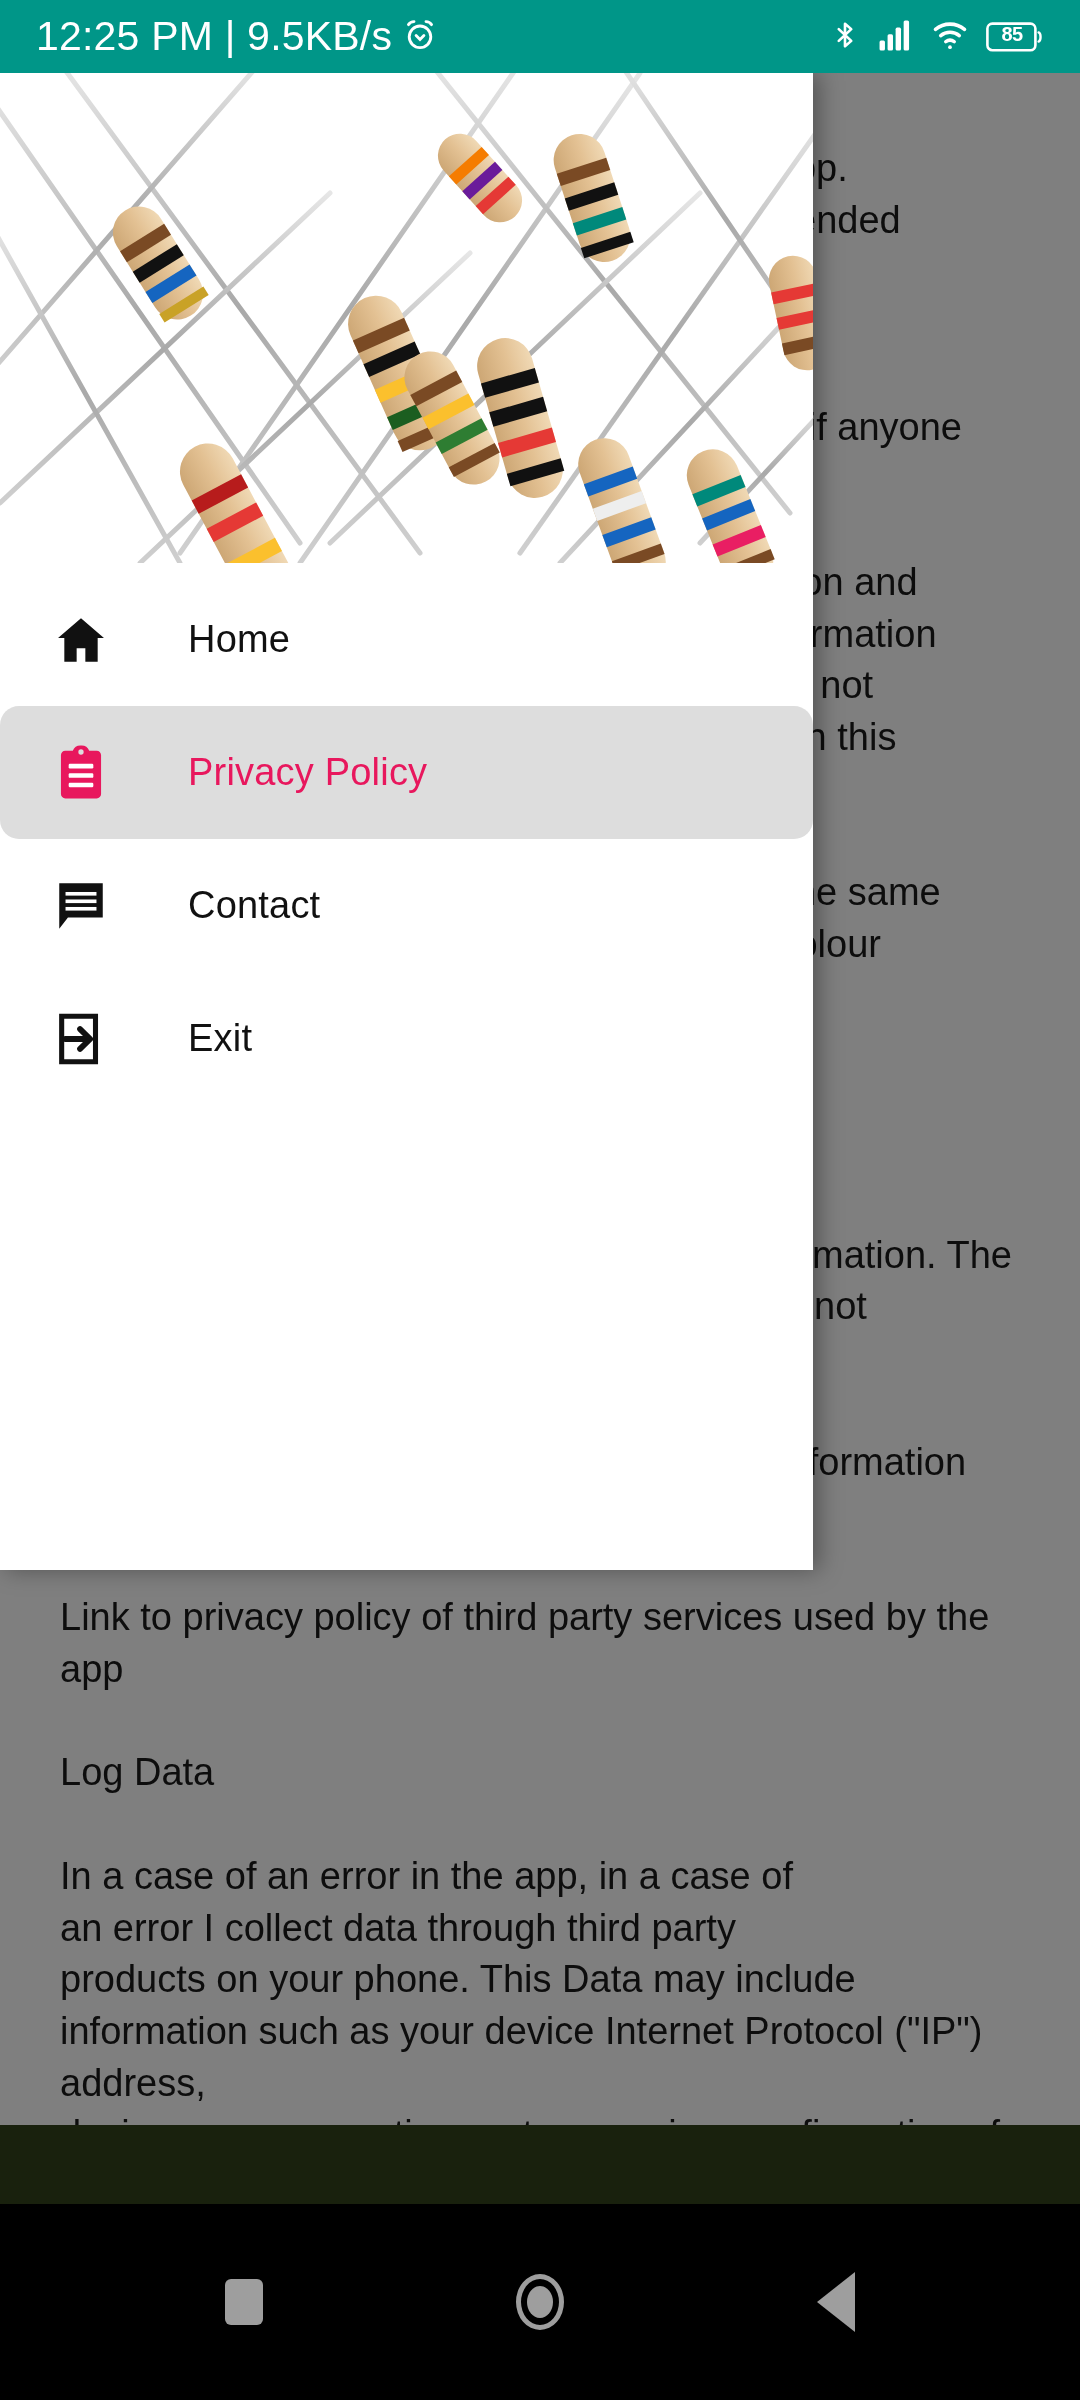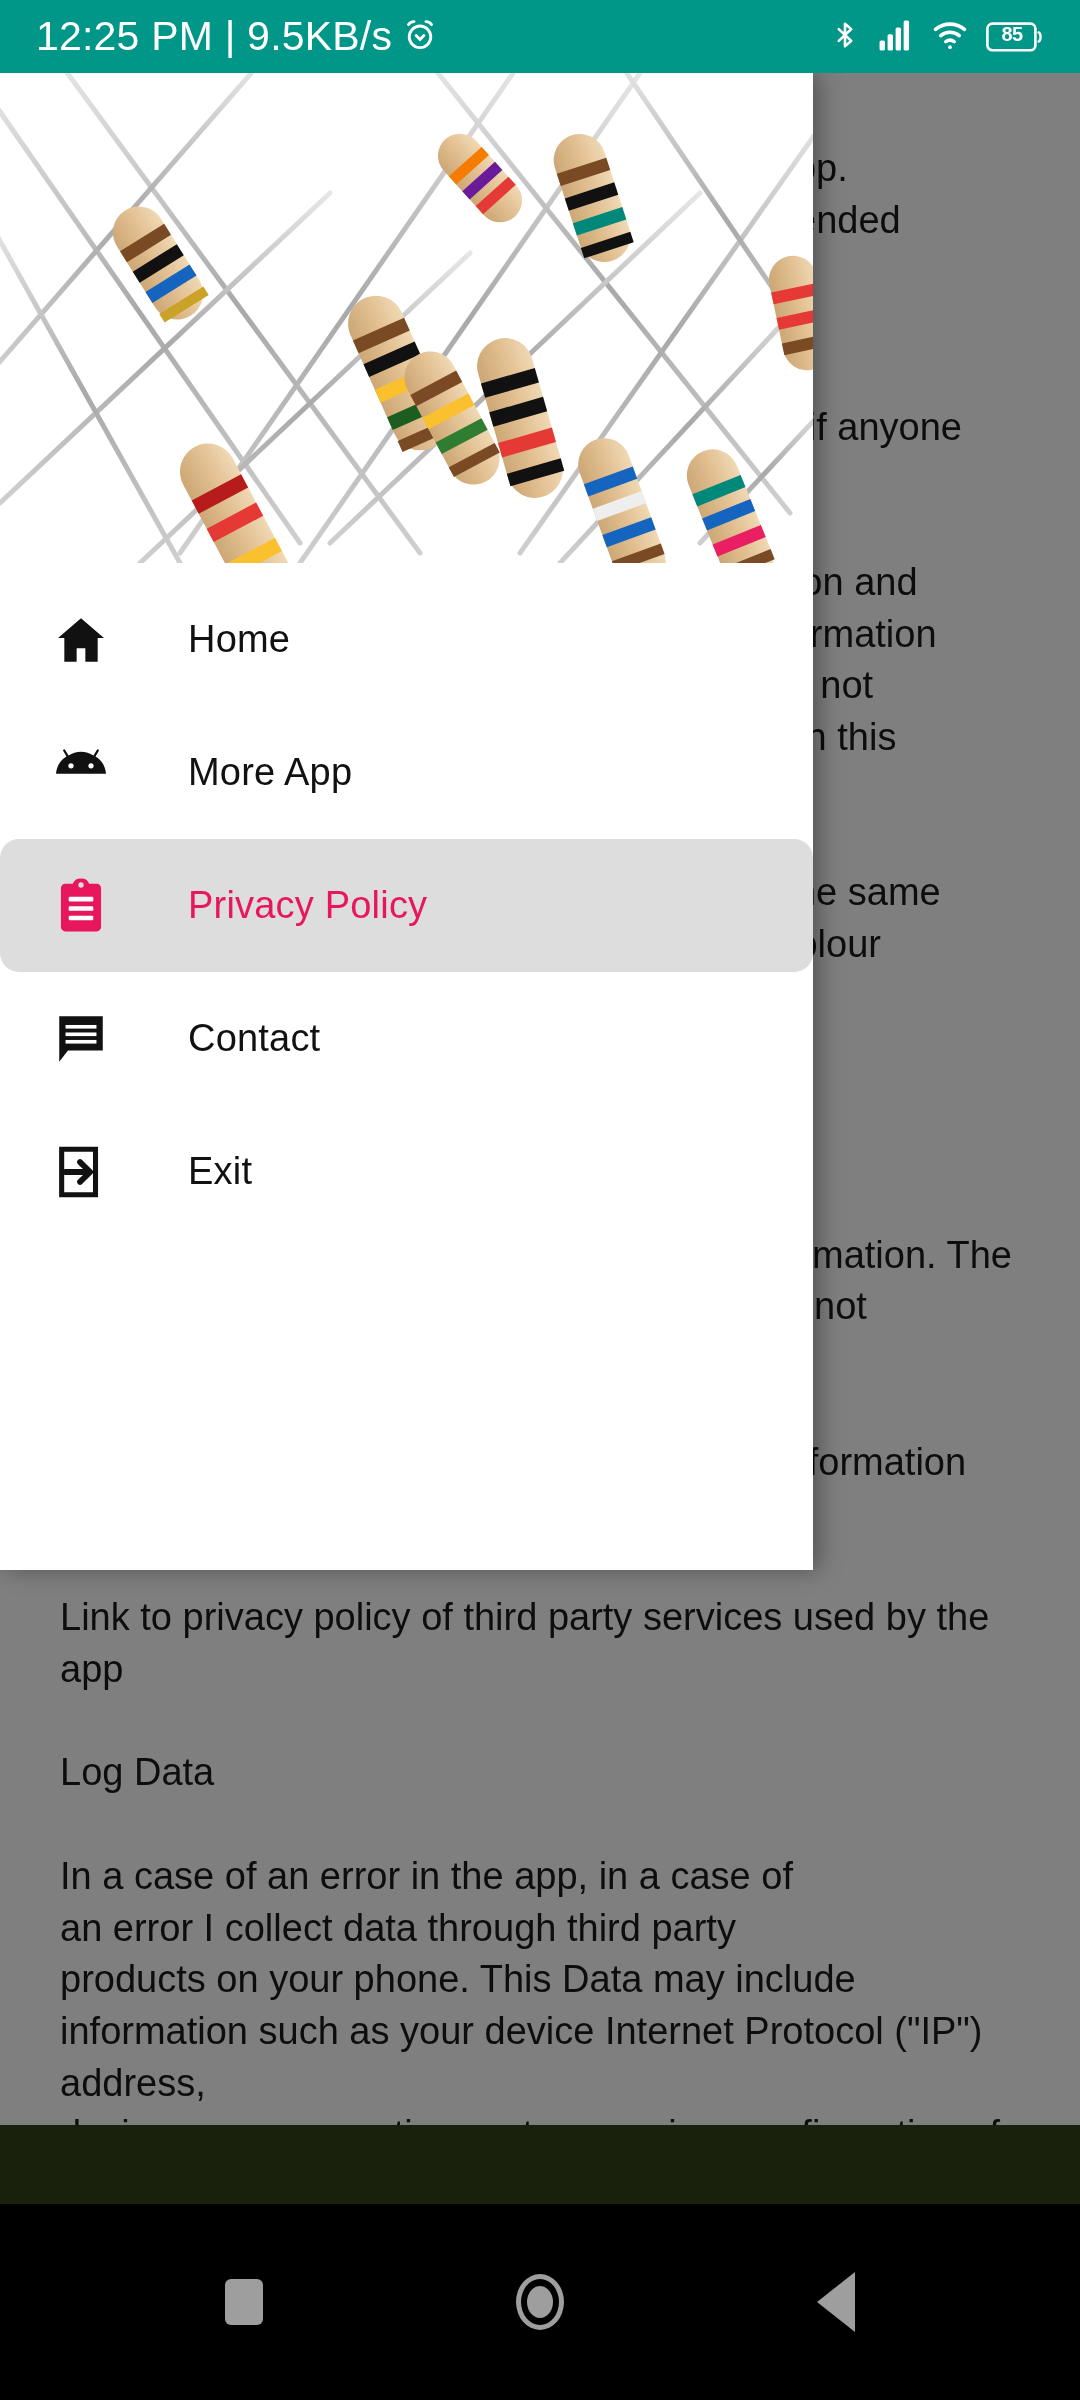--- a/index.html
+++ b/index.html
@@ -373,30 +373,20 @@
 
       <div class="menu-item">
         <span class="menu-icon">
           <svg width="58" height="58" viewBox="0 0 24 24" fill="#111111">
               <path d="M12 3 2.5 11.2h2.6V21h5.1v-5.6h3.6V21h5.1v-9.8h2.6z"></path>
             </svg>
         </span>
         <span class="menu-label">Home</span>
       </div>
 
-      <div class="menu-item">
-        <span class="menu-icon">
-          <svg width="60" height="60" viewBox="0 0 24 24" fill="#111111">
-            <path d="M6.2 5.4 4.9 3.2a.45.45 0 0 1 .78-.45L7 5.02a8.9 8.9 0 0 1 10 0l1.32-2.27a.45.45 0 0 1 .78.45L17.8 5.4C20.2 6.8 21.8 9.3 22 12.3H2c.2-3 1.8-5.5 4.2-6.9Z"></path>
-            <circle cx="8" cy="9.1" r="1.05" fill="#ffffff"></circle>
-            <circle cx="16" cy="9.1" r="1.05" fill="#ffffff"></circle>
-          </svg>
-        </span>
-        <span class="menu-label">More App</span>
-      </div>
 
       <div class="menu-item selected">
         <span class="menu-icon">
           <svg width="58" height="58" viewBox="0 0 24 24" fill="#e8175d">
             <path d="M18.5 2.8h-3.1A3.45 3.45 0 0 0 12 .6a3.45 3.45 0 0 0-3.4 2.2H5.5c-1 0-1.8.8-1.8 1.8v16.1c0 1 .8 1.8 1.8 1.8h13c1 0 1.8-.8 1.8-1.8V4.6c0-1-.8-1.8-1.8-1.8ZM12 2.2a1.1 1.1 0 1 1 0 2.2 1.1 1.1 0 0 1 0-2.2Z"></path>
             <rect x="6.9" y="8.2" width="10.2" height="1.9" rx="0.5" fill="#ffffff"></rect>
             <rect x="6.9" y="12.1" width="10.2" height="1.9" rx="0.5" fill="#ffffff"></rect>
             <rect x="6.9" y="16.0" width="10.2" height="1.9" rx="0.5" fill="#ffffff"></rect>
           </svg>
         </span>

